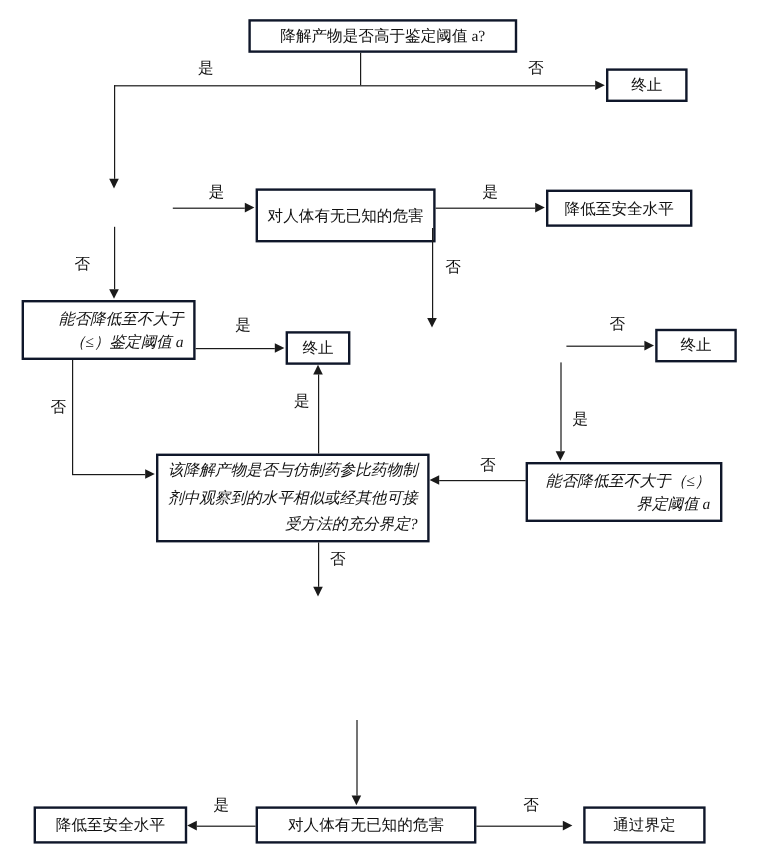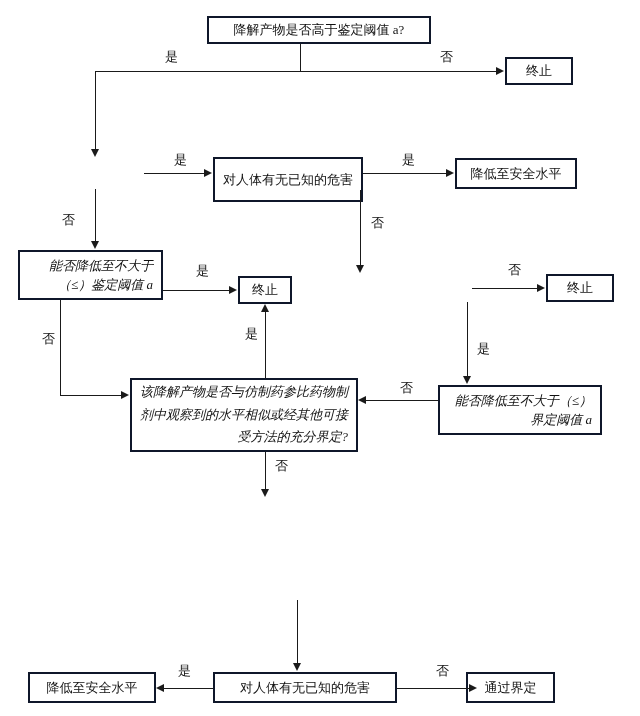--- a/index.html
+++ b/index.html
@@ -45,21 +45,21 @@
 
   <div class="box multiline" style="left:438px;top:385px;width:164px;height:50px;">能否降低至不大于（≤）界定阈值 a</div>
 
   <div class="box multiline" style="left:130px;top:378px;width:228px;height:74px;line-height:1.75;">该降解产物是否与仿制药参比药物制剂中观察到的水平相似或经其他可接受方法的充分界定?</div>
 
 
   <div class="box" style="left:213px;top:672px;width:184px;height:31px;">对人体有无已知的危害</div>
 
   <div class="box" style="left:28px;top:672px;width:128px;height:31px;">降低至安全水平</div>
 
-  <div class="box" style="left:466px;top:672px;width:89px;height:31px;">通过界定</div>
+  <div class="box" style="left:486px;top:672px;width:102px;height:31px;">通过界定</div>
 
   <div class="vl" style="left:300px;top:44px;height:27px;"></div>
   <div class="hl" style="left:95px;top:71px;width:401px;"></div>
   <div class="arr right" style="left:496px;top:67px;"></div>
   <div class="vl" style="left:95px;top:71px;height:78px;"></div>
   <div class="arr down" style="left:91px;top:149px;"></div>
 
   <div class="hl" style="left:144px;top:173px;width:60px;"></div>
   <div class="arr right" style="left:204px;top:169px;"></div>
 

